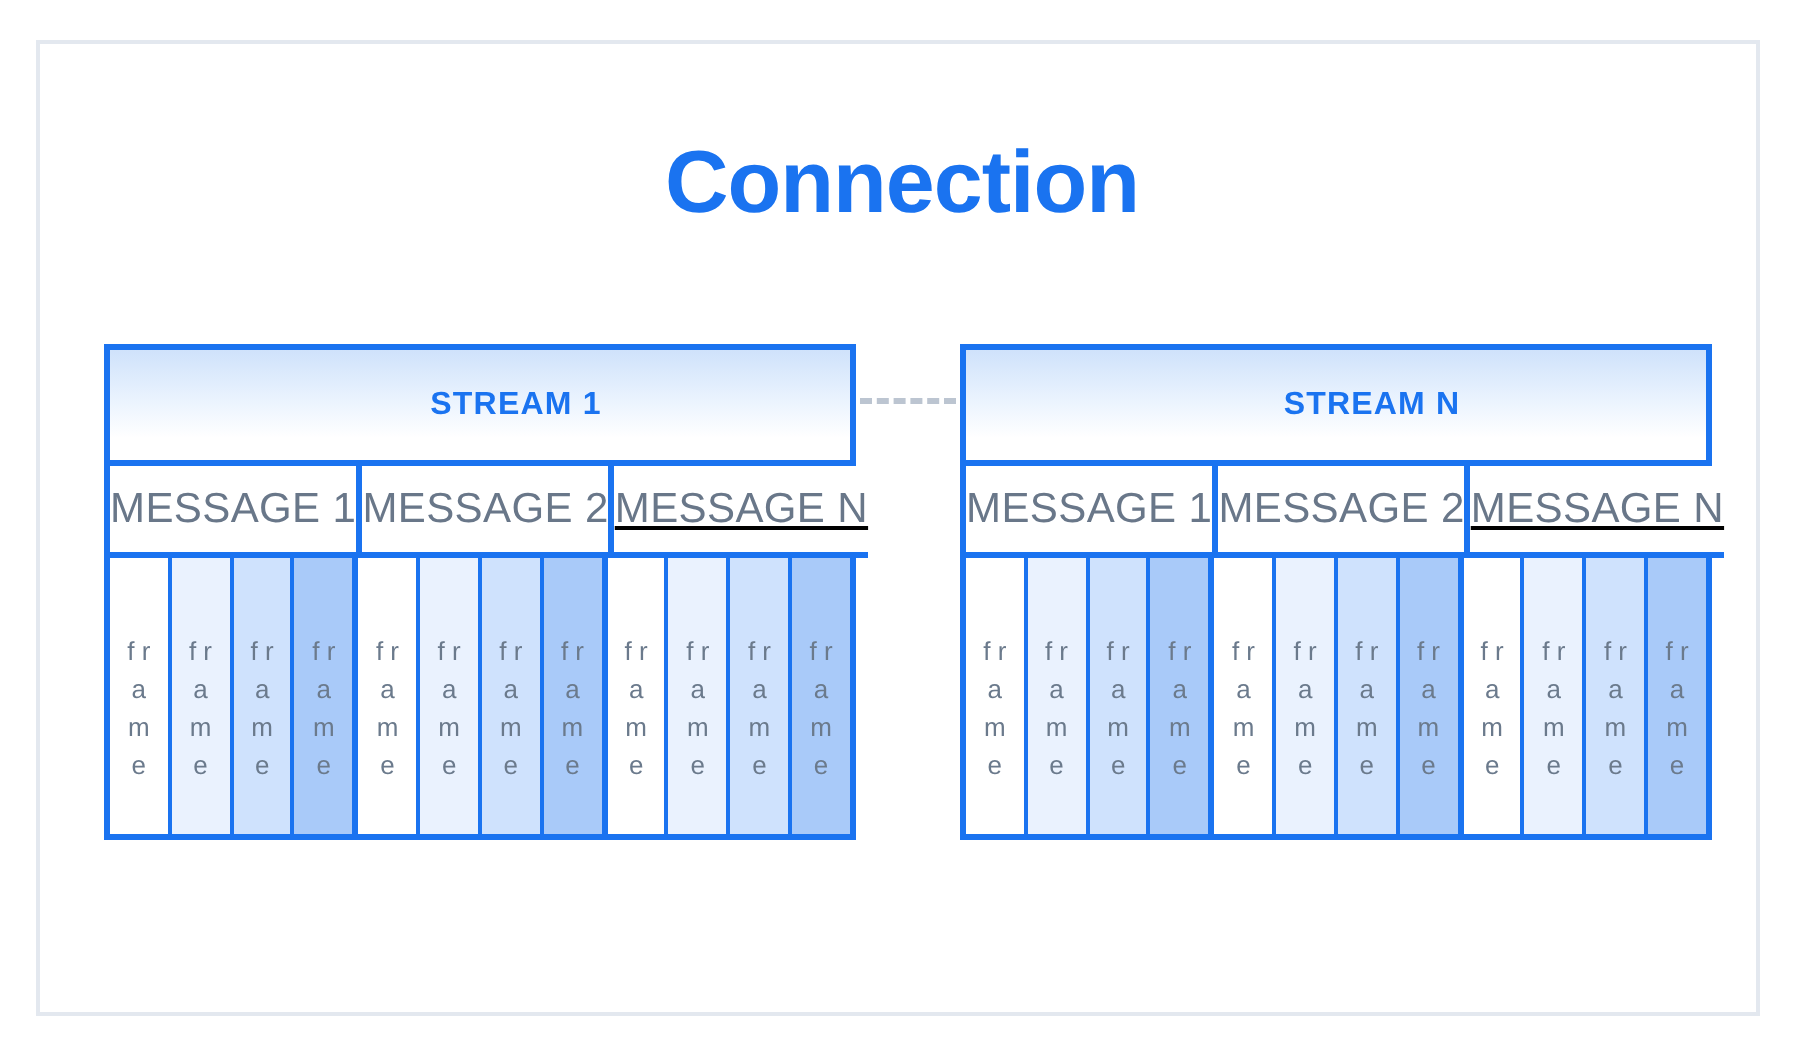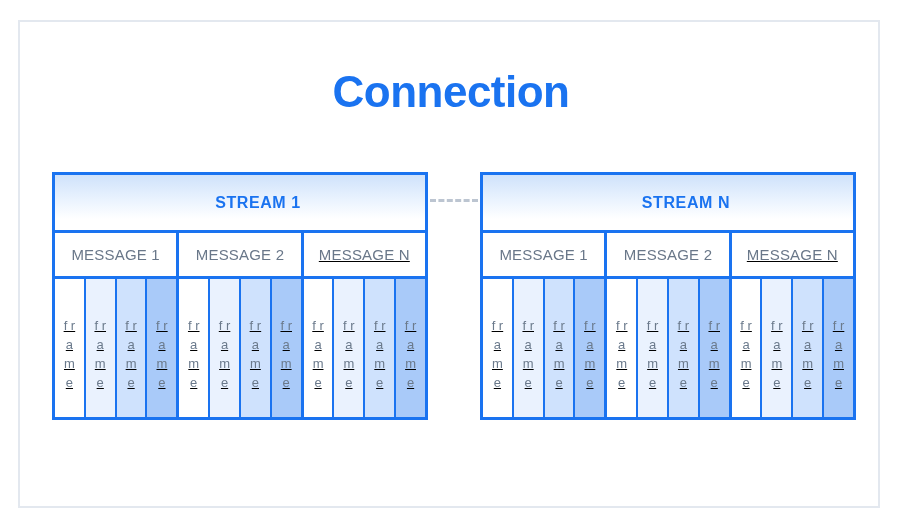--- a/index.html
+++ b/index.html
@@ -96,21 +96,21 @@
     box-sizing: border-box;
     border-right: 3px solid #1a73f0;
     border-bottom: 3px solid #1a73f0;
     display: flex;
     align-items: center;
     justify-content: center;
     background: #ffffff;
   }
   .message-cell:last-child { border-right: none; text-decoration: underline; }
   .message-label {
-    font-size: 15px;
+    font-size: 21px;
     color: #697789;
     letter-spacing: 0.2px;
     white-space: nowrap;
   }
 
   .frames-row {
     flex: 1 1 auto;
     display: flex;
   }
   .message-frames {
@@ -122,21 +122,20 @@
   .message-frames:last-child { border-right: none; }
 
   .frame {
     flex: 1 1 0;
     box-sizing: border-box;
     border-right: 2px solid #1a73f0;
     display: flex;
     align-items: center;
     justify-content: center;
     padding-top: 14px;
-    text-decoration: underline;
   }
   .message-frames .frame:last-child { border-right: none; }
 
   .frame-label {
     font-size: 13px;
     color: #6b7a8c;
     line-height: 1.45;
     width: 1em;
     text-align: center;
     word-break: break-all;

